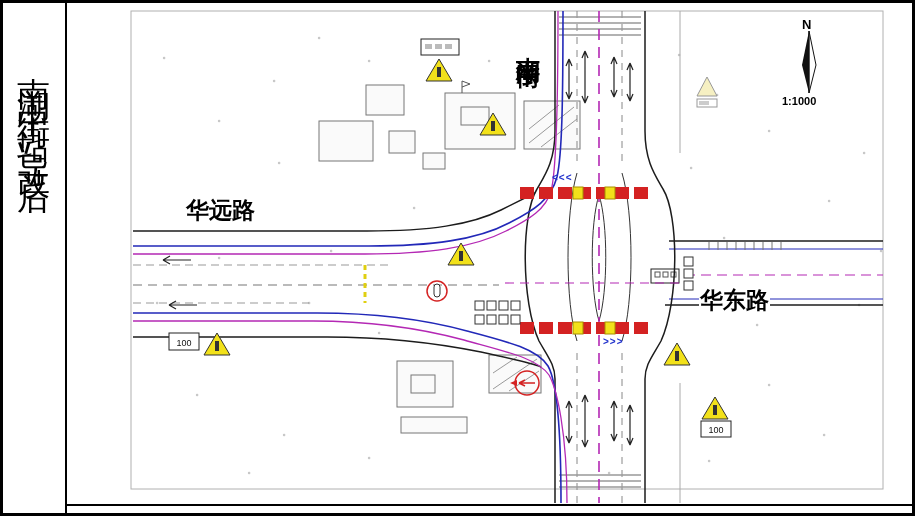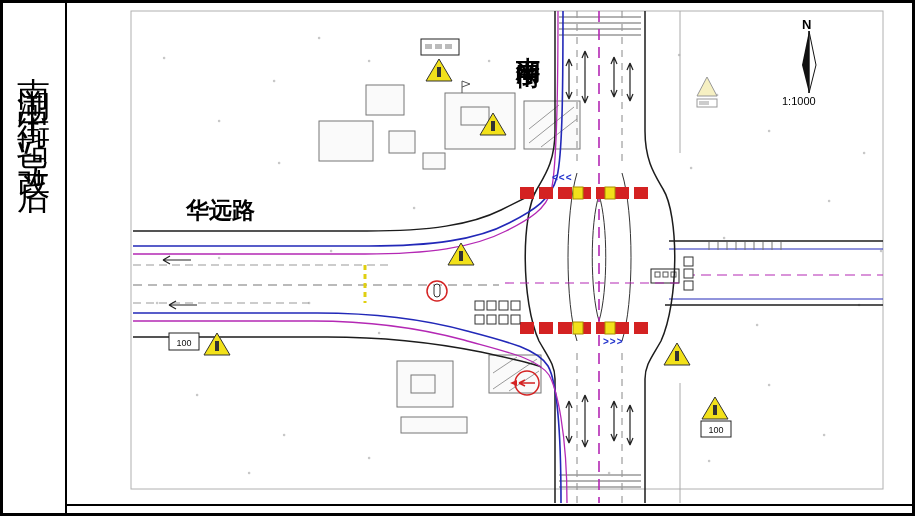--- a/index.html
+++ b/index.html
@@ -35,21 +35,21 @@
     position:absolute; color:#000; font-weight:bold; z-index:3;
     white-space:nowrap; background:#fff; padding:0 1px;
   }
   #lbl-huayuan { left:116px; top:192px; font-size:23px; }
   #lbl-nanhu {
     left:442px; top:34px; font-size:24px;
     writing-mode:vertical-rl; text-orientation:upright; letter-spacing:3px;
   }
   #lbl-huadong { left:630px; top:282px; font-size:23px; }
   #lbl-n { left:732px; top:14px; font-size:13px; background:transparent; }
-  #lbl-scale { left:712px; top:92px; font-size:11px; font-weight:normal; background:transparent;text-align:right; }
+  #lbl-scale { left:712px; top:92px; font-size:11px; font-weight:bold; background:transparent;text-align:right; }
 </style>
 </head>
 <body>
 
 <div class="page">
 
   <div class="sidebar">
     <div class="v-text">南湖中街站</div>
     <div class="v-text bottom">导改后</div>
   </div>
@@ -229,18 +229,19 @@
       <g>
         <polygon points="740,28 733,62 740,90" fill="#111"></polygon>
         <polygon points="740,28 747,62 740,90" fill="#fff" stroke="#111" stroke-width="1"></polygon>
         <path d="M740,28 V90" stroke="#111" stroke-width="0.8"></path>
       </g>
 
     </svg>
 
     <div id="lbl-huayuan" class="overlay-label">华远路</div>
     <div id="lbl-nanhu" class="overlay-label">南湖中街</div>
+    <div id="lbl-huadong" class="overlay-label">华东路</div>
     <div id="lbl-n" class="overlay-label">N</div>
     <div id="lbl-scale" class="overlay-label">1:1000</div>
   </div>
 
   <div class="bottom-rule"></div>
 </div>
 
 </body></html>

